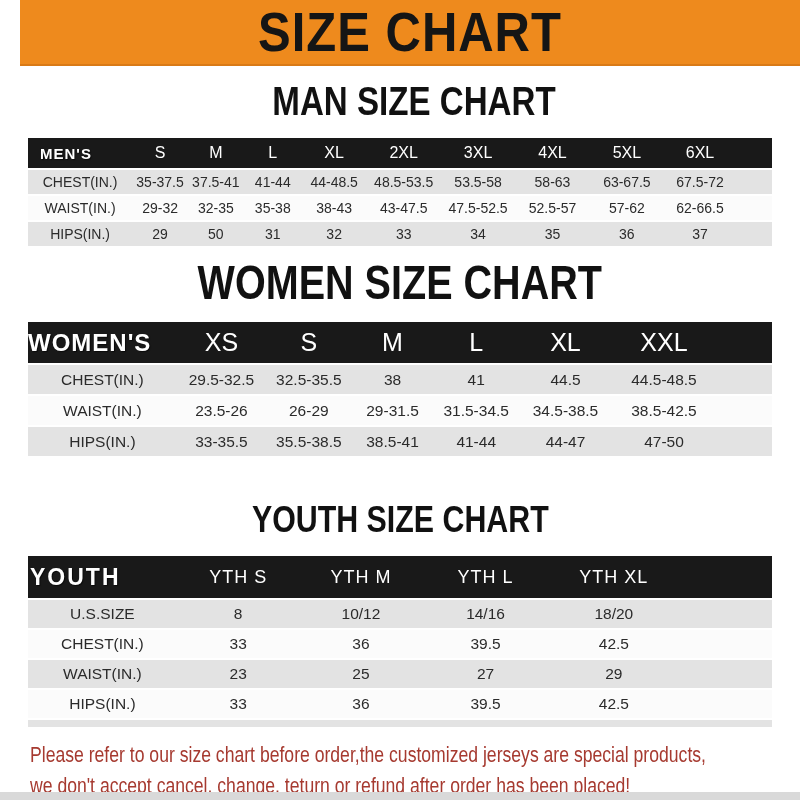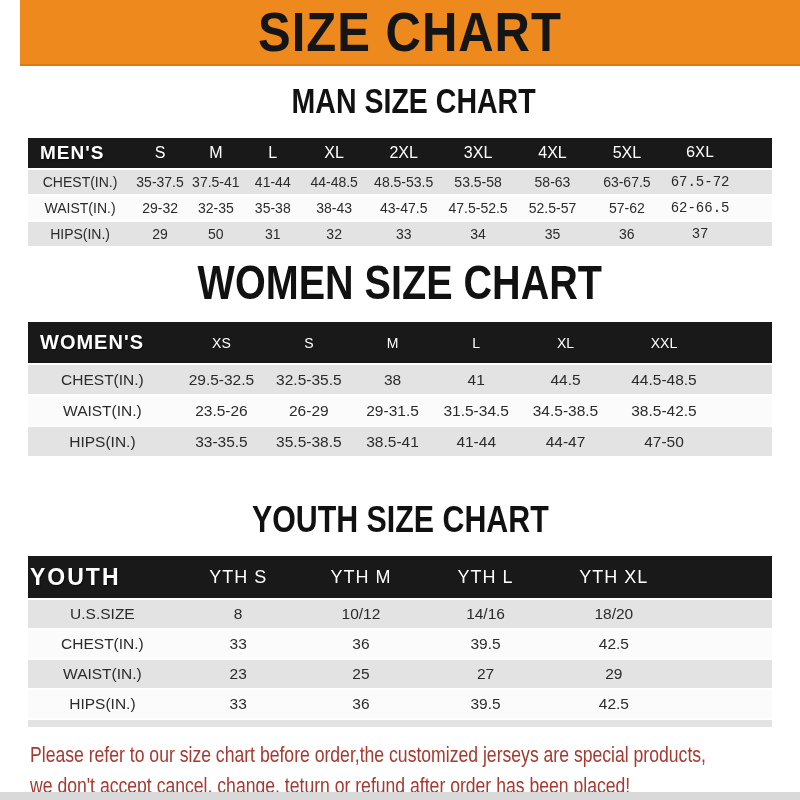--- a/index.html
+++ b/index.html
@@ -22,21 +22,21 @@
     transform:scale(0.98,1.1);
     white-space:nowrap;
   }
 
   
   .section-heading { text-align:center; color:#111; }
   .section-heading .ht {
     display:inline-block; font-weight:bold;
     transform:scale(0.92,1.12); letter-spacing:0px; white-space:nowrap;
   }
-  .heading-man   { margin-top:18px; line-height:36px; font-size:31px;margin-left:28px; }
+  .heading-man   { margin-top:18px; line-height:36px; font-size:36px;margin-left:28px; }
   .heading-women { margin-top:16px; line-height:36px; font-size:43px; }
   .heading-youth { margin-top:44px; line-height:36px; font-size:33px; }
 
   
   .size-table {
     width:744px; margin:0 28px;
     border-collapse:separate; border-spacing:0 2px;
     table-layout:fixed;
   }
   .size-table thead th {
@@ -49,28 +49,28 @@
   }
   .size-table tbody td {
     text-align:center; color:#2b2b2b; overflow:hidden; white-space:nowrap;
   }
   .size-table tbody tr.gray  td { background:#E3E3E3; }
   .size-table tbody tr.white td { background:#FBFBFB; }
 
   
   .men { margin-top:16px; }
   .men thead th { height:30px; font-size:16px; }
-  .men th.corner { font-size:19px; padding-left:12px; letter-spacing:1px; }
+  .men th.corner { font-size:15px; padding-left:12px; letter-spacing:1px; }
   .men tbody td { height:24px; font-size:14px; }
-  .men th:last-child, .men td:last-child { padding-right:36px;font-family:Liberation Mono, monospace; }
+  .men th:last-child, .men td:last-child { padding-right:36px; }
 
   
   .women { margin-top:20px; }
-  .women thead th { height:41px; font-size:14px;text-align:center; }
-  .women th.corner { font-size:20px; padding-left:12px; letter-spacing:1px; }
+  .women thead th { height:41px; font-size:25px;text-align:center; }
+  .women th.corner { font-size:24px; letter-spacing:1px; }
   .women tbody td { height:29px; font-size:15.5px; }
   .women th:last-child, .women td:last-child { padding-right:56px; }
 
   
   .youth { margin-top:16px; }
   .youth thead th { height:42px; font-size:18px; letter-spacing:1px; }
   .youth th.corner { font-size:23px; padding-left:2px; letter-spacing:2px; }
   .youth tbody td { height:28px; font-size:15.5px;margin-left:32px; }
 
   .youth-bottom-strip {

